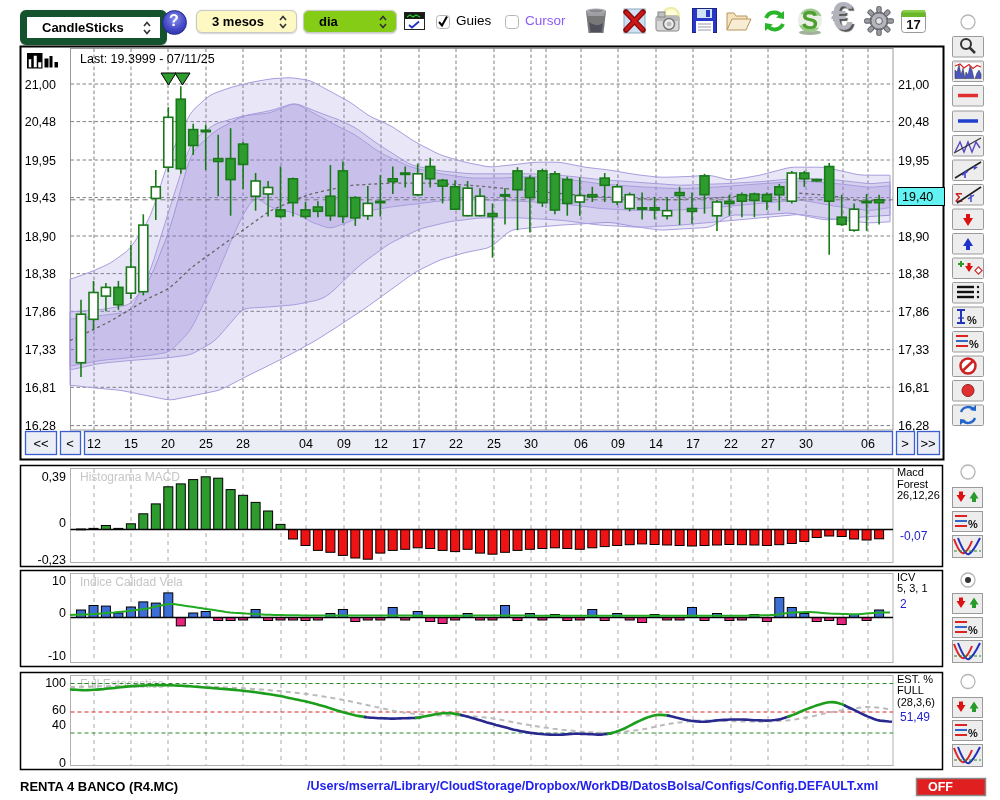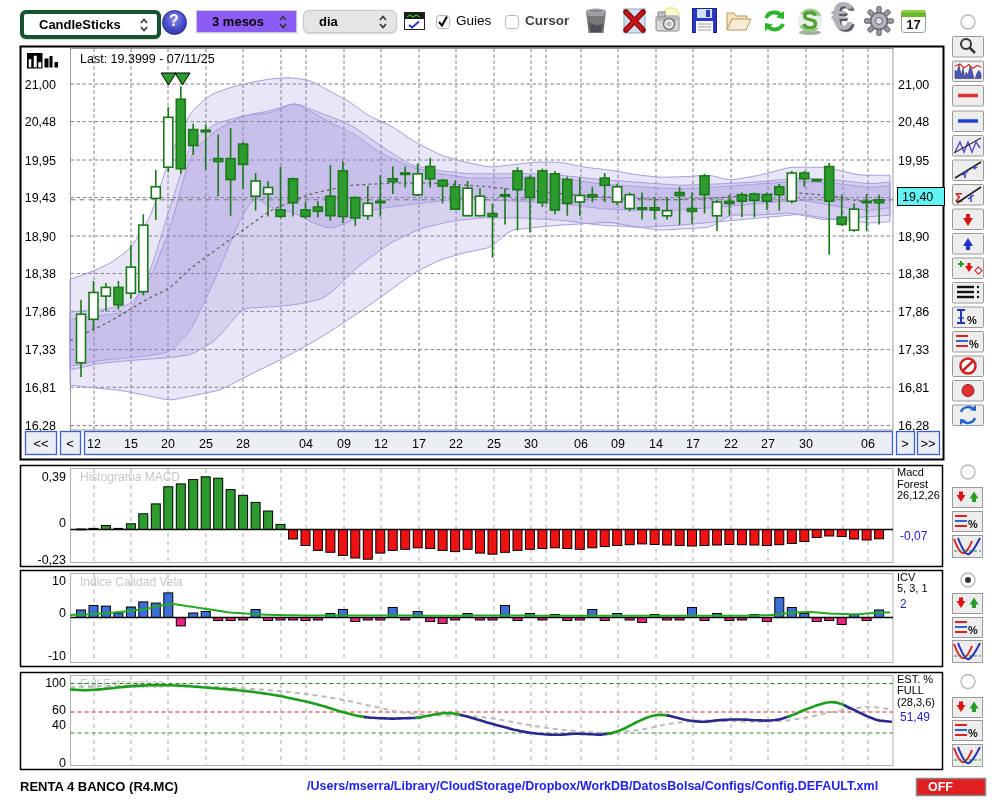--- a/index.html
+++ b/index.html
@@ -604,59 +604,59 @@
         <line x1="955" y1="725" x2="967" y2="725" stroke="#d22"></line>
         <line x1="955" y1="730" x2="967" y2="730" stroke="#36c"></line>
         <line x1="955" y1="735" x2="967" y2="735" stroke="#d22"></line>
       </g>
       <text x="968" y="737" font-size="11" font-weight="bold" fill="#111">%</text>
       <rect x="952.5" y="744.5" width="30" height="22" fill="#ededed" stroke="#9a9a9a"></rect>
       <path d="M954,748 q6,16 10,14 q4,-2 8,-12" fill="none" stroke="#d22" stroke-width="2"></path>
       <path d="M958,747 q7,18 11,16 q4,-2 11,-16" fill="none" stroke="#23b" stroke-width="2"></path>
       <line x1="954" y1="760" x2="981" y2="760" stroke="#2a8a2a" stroke-width="1" stroke-dasharray="3,2"></line>
     </svg>
-<div style="position:absolute;left:20px;top:10px;width:133px;height:21px;background:#fff;border:4px solid #14532d;border-radius:6px;box-shadow:0 0.5px 1.5px rgba(0,0,0,0.18);">
+<div style="position:absolute;left:20px;top:10px;width:133px;height:21px;background:#fff;border:7px solid #14532d;border-radius:6px;box-shadow:0 0.5px 1.5px rgba(0,0,0,0.18);">
       <span style="position:absolute;left:15px;top:2.5px;font-size:13px;font-weight:600;color:#000;">CandleSticks</span>
       <svg style="position:absolute;right:8px;top:3.5px;" width="10" height="14" viewBox="0 0 10 14">
         <path d="M2,5 L5,1.5 L8,5" fill="none" stroke="#333" stroke-width="1.6"></path>
         <path d="M2,9 L5,12.5 L8,9" fill="none" stroke="#333" stroke-width="1.6"></path>
       </svg>
     </div>
     <div style="position:absolute;left:162px;top:10px;width:23px;height:23px;border-radius:50%;background:radial-gradient(circle at 50% 35%, #8890e8 0%, #4548c8 55%, #282a9a 100%);border:1px solid #222a8a;">
       <span style="position:absolute;left:6px;top:1px;font-size:16px;font-weight:bold;color:#fff;">?</span>
     </div>
-    <div style="position:absolute;left:196px;top:10px;width:99px;height:21px;background:#8b5cf6;border:1px solid #c9c9c9;border-radius:0;box-shadow:0 0.5px 1.5px rgba(0,0,0,0.18);">
+    <div style="position:absolute;left:196px;top:10px;width:99px;height:21px;background:#fef9c3;border:1px solid #c9c9c9;border-radius:6px;box-shadow:0 0.5px 1.5px rgba(0,0,0,0.18);">
       <span style="position:absolute;left:15px;top:2.5px;font-size:13px;font-weight:600;color:#000;">3 mesos</span>
       <svg style="position:absolute;right:8px;top:3.5px;" width="10" height="14" viewBox="0 0 10 14">
         <path d="M2,5 L5,1.5 L8,5" fill="none" stroke="#333" stroke-width="1.6"></path>
         <path d="M2,9 L5,12.5 L8,9" fill="none" stroke="#333" stroke-width="1.6"></path>
       </svg>
     </div>
-    <div style="position:absolute;left:303px;top:10px;width:92px;height:21px;background:#e5e5e5;border:1px solid #c9c9c9;border-radius:6px;box-shadow:0 0.5px 1.5px rgba(0,0,0,0.18);">
+    <div style="position:absolute;left:303px;top:10px;width:92px;height:21px;background:#84cc16;border:1px solid #c9c9c9;border-radius:6px;box-shadow:0 0.5px 1.5px rgba(0,0,0,0.18);">
       <span style="position:absolute;left:15px;top:2.5px;font-size:13px;font-weight:600;color:#000;">dia</span>
       <svg style="position:absolute;right:8px;top:3.5px;" width="10" height="14" viewBox="0 0 10 14">
         <path d="M2,5 L5,1.5 L8,5" fill="none" stroke="#333" stroke-width="1.6"></path>
         <path d="M2,9 L5,12.5 L8,9" fill="none" stroke="#333" stroke-width="1.6"></path>
       </svg>
     </div>
     <svg style="position:absolute;left:404px;top:12px;" width="21" height="18">
       <rect x="0.5" y="0.5" width="20" height="17" fill="#fff" stroke="#222"></rect>
       <rect x="1" y="1" width="19" height="6" fill="#1a1a1a"></rect>
       <path d="M3,5 l3,-2 l3,2 l3,-2 l4,2" stroke="#2c2" stroke-width="1.2" fill="none"></path>
       <path d="M5,13 l3,2.5 l7,-6" stroke="#23c" stroke-width="1.8" fill="none"></path>
     </svg>
     <svg style="position:absolute;left:436px;top:15px;" width="14" height="14">
       <rect x="0.5" y="0.5" width="13" height="13" rx="3" fill="#fff" stroke="#b5b5b5"></rect>
       <path d="M3,7 L6,10.5 L11,1.5" fill="none" stroke="#000" stroke-width="2"></path>
     </svg>
     <span style="position:absolute;left:456px;top:13px;font-size:13.5px;font-weight:400;color:#000;">Guies</span>
     <svg style="position:absolute;left:505px;top:15px;" width="14" height="14">
       <rect x="0.5" y="0.5" width="13" height="13" rx="3" fill="#fff" stroke="#b5b5b5"></rect>
     </svg>
-    <span style="position:absolute;left:525px;top:13px;font-size:13.5px;font-weight:700;color:#404040;">Cursor</span>
+    <span style="position:absolute;left:525px;top:13px;font-size:13.5px;font-weight:400;color:#8b5cf6;">Cursor</span>
     <svg style="position:absolute;left:584px;top:8px" width="24" height="26">
       <path d="M2,3 L22,3 L19.5,25 L4.5,25 Z" fill="#787878"></path>
       <path d="M3,4 L21,4 L20,8 L4,8 Z" fill="#9d9da2"></path>
       <ellipse cx="12" cy="3" rx="10" ry="2.4" fill="#a8a8ad"></ellipse>
       <ellipse cx="12" cy="3" rx="7" ry="1.5" fill="#88888d"></ellipse>
       <path d="M5,14 q7,6 14,1 l-1.5,9 l-11,0 Z" fill="#50505c"></path>
     </svg>
     <svg style="position:absolute;left:622px;top:8px" width="25" height="26">
       <rect x="2" y="1" width="21" height="24" fill="#cfe0f5" stroke="#8ab" stroke-width="1"></rect>
       <path d="M4,4 L21,22 M21,4 L4,22" stroke="#8c0c0c" stroke-width="5.5" stroke-linecap="round"></path>

